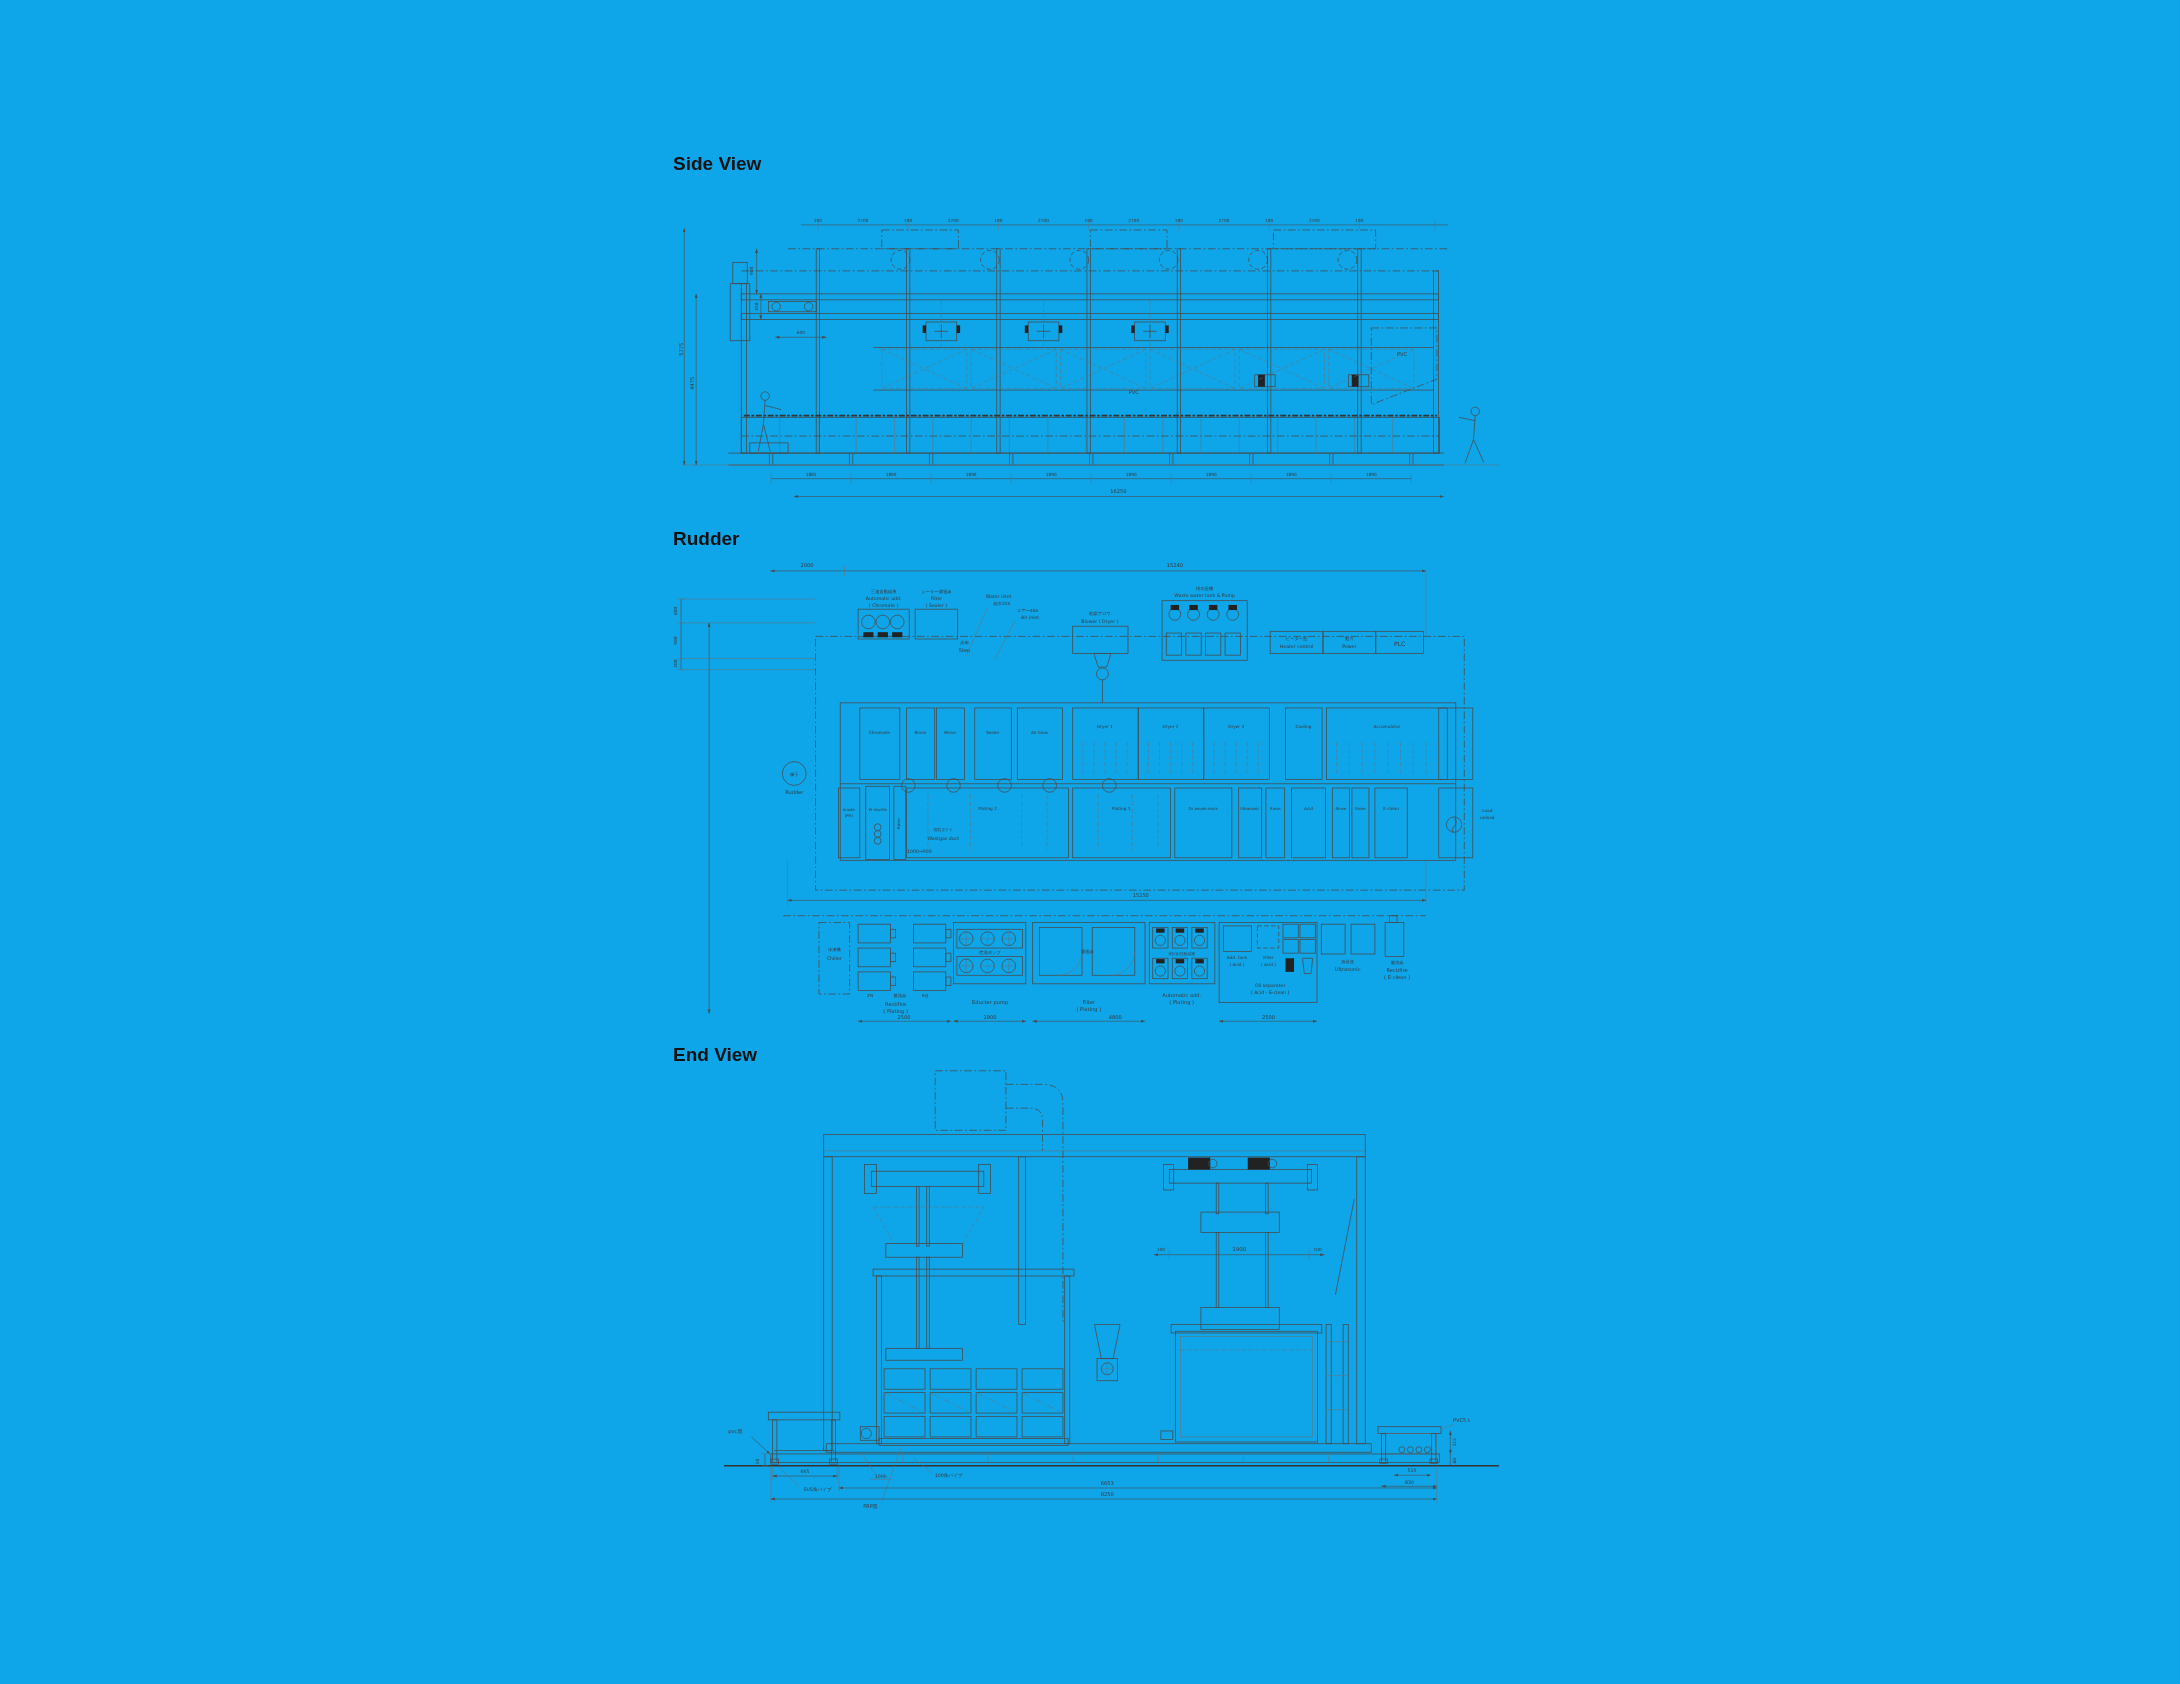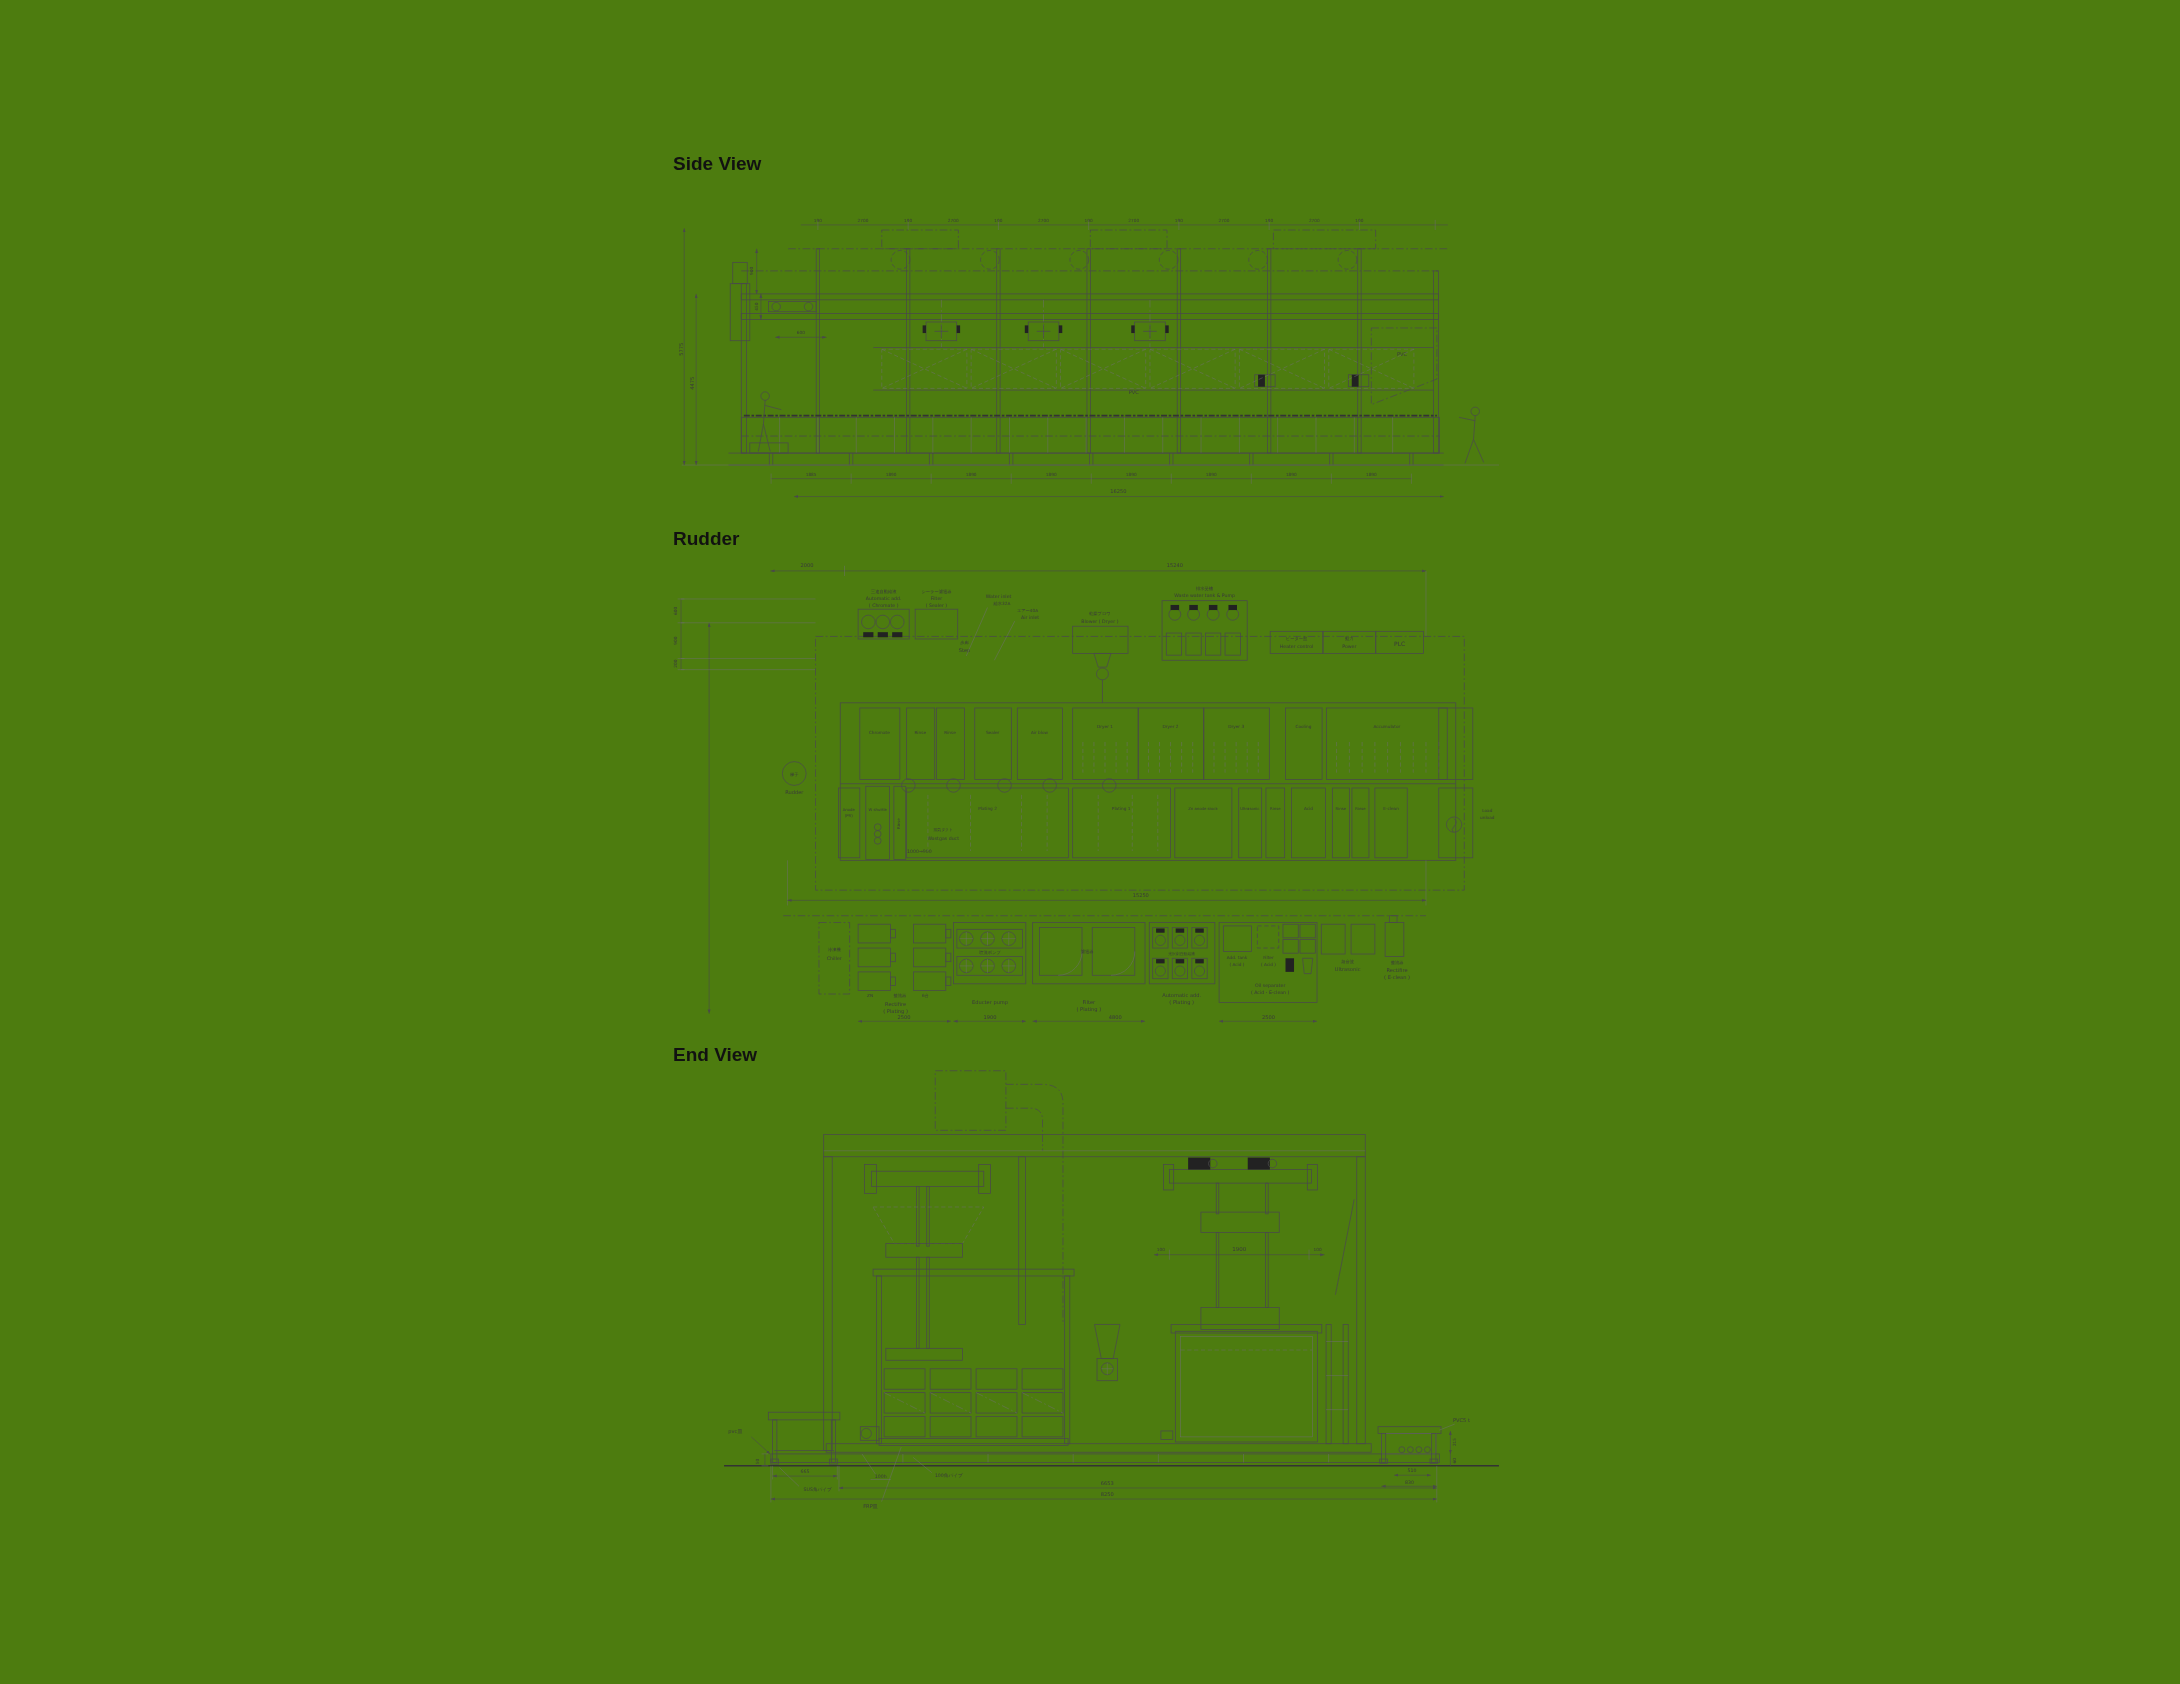--- a/index.html
+++ b/index.html
@@ -1,16 +1,16 @@
 <!DOCTYPE html>
 <html style="font-size:13.6px"><head>
 <meta charset="utf-8">
 <style>
   html,body{margin:0;padding:0;background:#fff;}
-  .canvas{position:relative;width:2181px;height:1685px;background:#4d7c0f;overflow:hidden;
+  .canvas{position:relative;width:2181px;height:1685px;background:#0ea5e9;overflow:hidden;
           font-family:"DejaVu Sans",sans-serif;}
   .sec-title{position:absolute;font-family:"Liberation Sans",sans-serif;font-weight:bold;
              font-size:19px;color:#111;margin:0;}
   svg{position:absolute;overflow:visible;}
   svg text{font-family:"DejaVu Sans",sans-serif;fill:#3a3a3a;}
   .ln{stroke:#4a4a4a;stroke-width:0.9;fill:none;}
   .thk{stroke:#333;stroke-width:1.8;fill:none;}
   .thin{stroke:#6f6f6f;stroke-width:0.6;fill:none;}
   .dd{stroke-dasharray:9 3 2 3;}
   .dsh{stroke-dasharray:5 3;}

